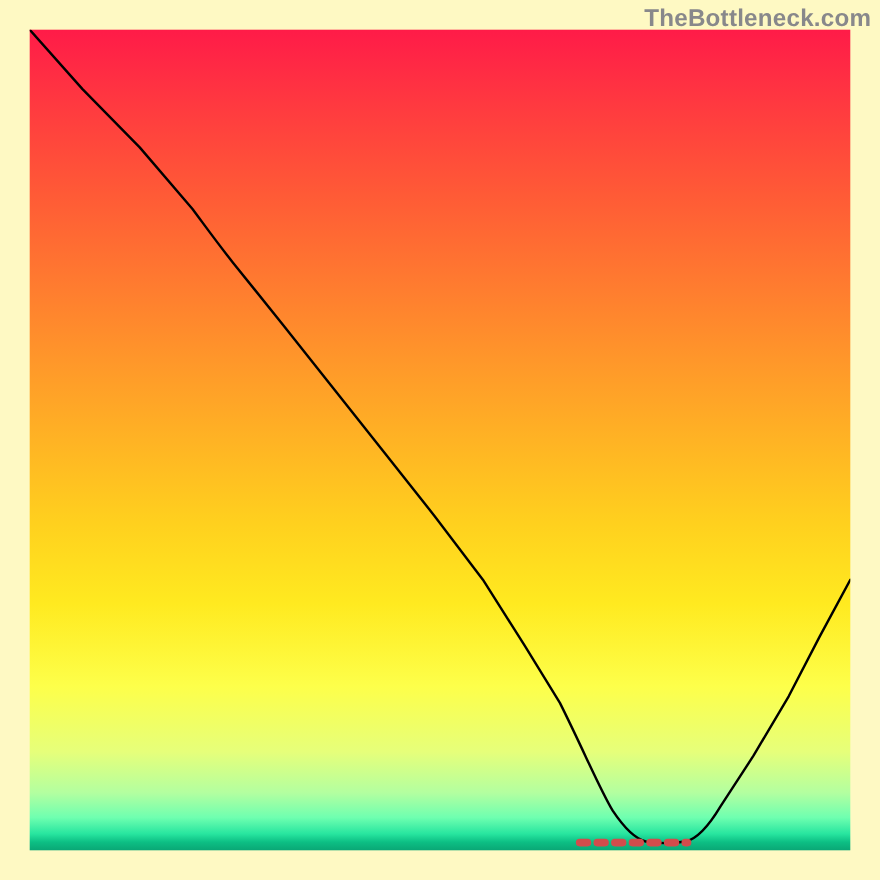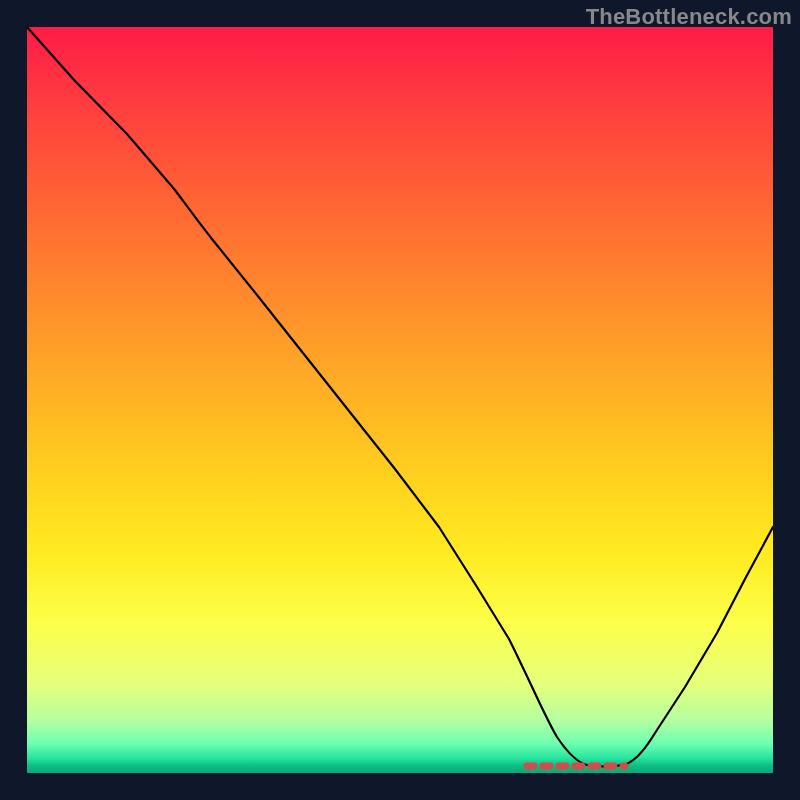--- a/index.html
+++ b/index.html
@@ -7,21 +7,21 @@
     padding: 0;
     width: 800px;
     height: 800px;
     background: #000000;
     overflow: hidden;
   }
   .container {
     position: relative;
     width: 800px;
     height: 800px;
-    background: #0f172a;
+    background: #fef9c3;
   }
   .plot-area {
     position: absolute;
     left: 27px;
     top: 27px;
     width: 746px;
     height: 746px;
     background: linear-gradient(to bottom,
       #ff1b48 0%,
       #ff3c3f 10%,

